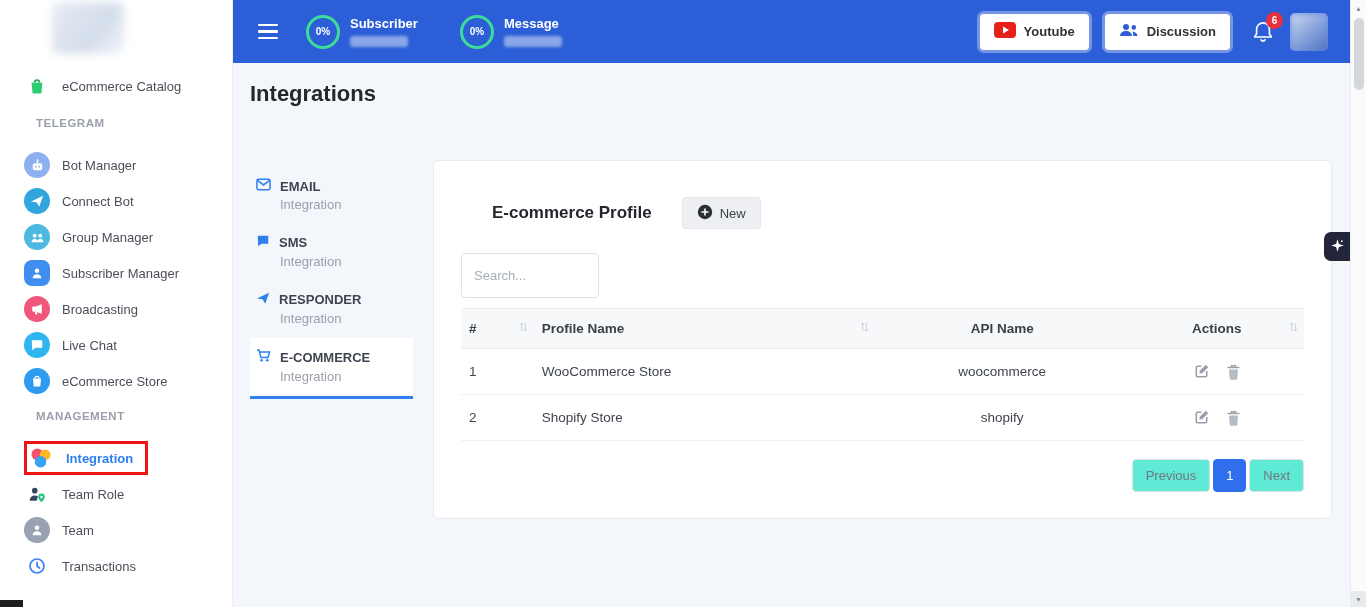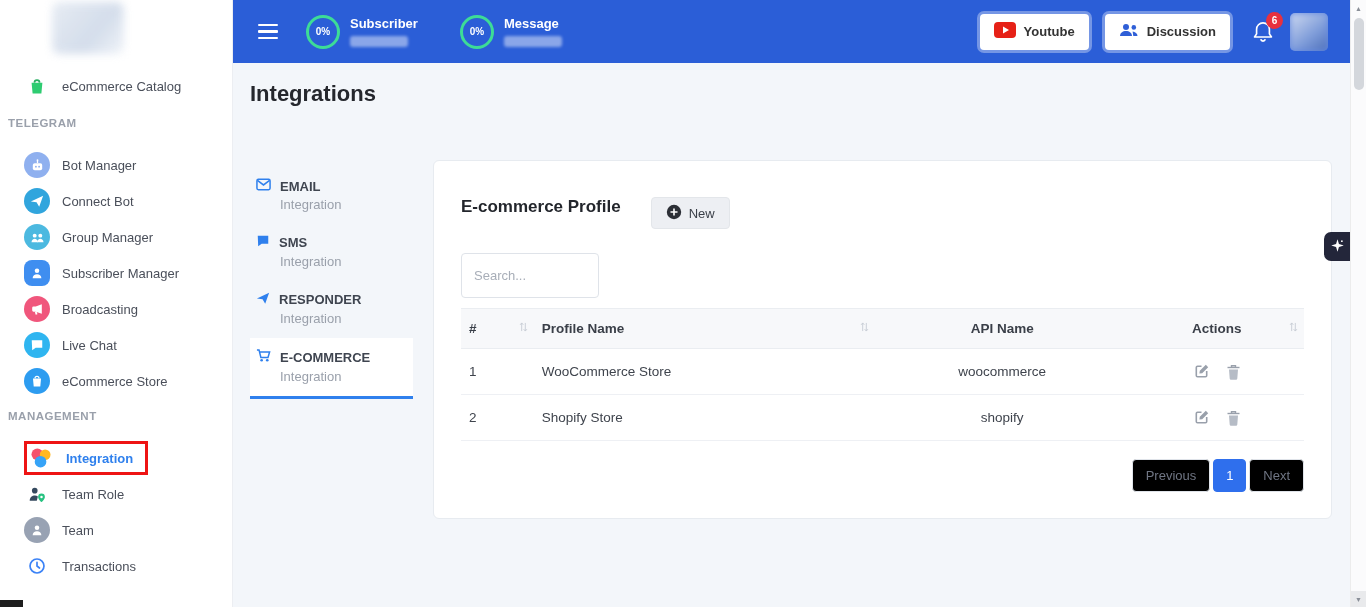--- a/index.html
+++ b/index.html
@@ -8,21 +8,21 @@
 
   .screen { position:relative; width:1366px; height:607px; overflow:hidden; background:#fff; }
 
   
   .sidebar { position:absolute; left:0; top:0; width:233px; height:100%; background:#fff; border-right:1px solid #eceef2; z-index:3; }
   .logo-blur { position:absolute; left:52px; top:2px; width:72px; height:52px; border-radius:8px;
                background:linear-gradient(130deg,#e3e9f2,#cdd8e8 60%,#eef2f8); filter:blur(4px); opacity:.85; }
   .side-item { display:flex; align-items:center; gap:12px; height:36px; padding:0 10px 0 24px; font-size:13px; color:#4a4f5a; }
   .side-item.catalog { position:absolute; top:68px; left:0; right:0; }
   .side-label { white-space:nowrap; }
-  .side-section { padding:0 8px; font-size:11.5px; letter-spacing:.5px; color:#9aa0ab; font-weight:700; }
+  .side-section { padding:0 36px; font-size:11.5px; letter-spacing:.5px; color:#9aa0ab; font-weight:700; }
   .sec-telegram { position:absolute; top:117px; left:0; right:0; }
   .side-list-1 { position:absolute; top:147px; left:0; right:0; }
   .sec-management { position:absolute; top:410px; left:0; right:12px; }
   .side-list-2 { position:absolute; top:440px; left:0; right:0; }
   .s-icon { width:26px; height:26px; border-radius:50%; flex:0 0 26px; display:flex; align-items:center; justify-content:center; }
   .s-icon.sq { border-radius:8px; }
   .s-icon.bare { background:transparent !important; }
   .ic-plane    { background:#31a5dd; }
   .ic-robot    { background:#8fb0ef; }
   .ic-group    { background:#4cb9e0; }
@@ -60,21 +60,21 @@
   .page-title { font-size:22px; font-weight:700; color:#25272d; }
   .page-subtitle { margin-top:7px; font-size:13px; color:#9aa0ab; }
 
   .tabs { position:absolute; left:17px; top:105px; width:163px; }
   .tab { padding:10px 4px 12px 6px; }
   .tab-top { display:flex; align-items:center; gap:9px; font-size:13px; font-weight:700; color:#3f4550; }
   .tab-sub { margin-left:24px; margin-top:3px; font-size:13px; color:#9aa0ab; }
   .tab.active { background:#fff; border-bottom:3px solid #2f80ed; }
 
   .card { position:absolute; left:200px; top:97px; width:899px; background:#fff; border:1px solid #e7ebf0; border-radius:6px; padding:26px 27px 26px; }
-  .card-head { display:flex; align-items:flex-start; gap:30px; margin-top:10px; }
+  .card-head { display:flex; align-items:center; gap:30px; margin-top:10px;margin-left:31px; }
   .card-title { font-size:17px; font-weight:700; color:#23262c; }
   .new-btn { background:#edeff3; border:1px solid #e3e6ea; border-radius:4px; height:32px; padding:0 14px; display:flex; align-items:center; gap:7px;
              font-size:13px; color:#3a3f48; font-family:inherit; }
   .search-input { margin-top:24px; width:138px; height:45px; border:1px solid #dfe3e9; border-radius:4px; padding:4px 12px; font-size:13px; color:#3f444d; font-family:inherit; display:block; }
   .search-input::placeholder { color:#a8aeb8; }
 
   table.grid { width:100%; border-collapse:collapse; margin-top:10px; }
   .grid th { height:40px; background:#f7f8fa; border-top:1px solid #eaedf1; border-bottom:1px solid #eaedf1;
              font-size:13.5px; font-weight:700; color:#3a3f48; text-align:left; padding:0 8px; position:relative; }
   .grid th.center, .grid td.center { text-align:center; }
@@ -83,21 +83,21 @@
   .act { display:inline-flex; margin:0 6px; vertical-align:middle; }
 
   .table-footer { display:flex; justify-content:space-between; align-items:center; margin-top:16px; }
   .show-group { display:flex; align-items:center; gap:9px; font-size:13.5px; color:#3f444d; }
   .page-size { width:80px; height:34px; border:1px solid #c9d4e4; border-radius:4px; display:flex; align-items:center; background:#fff; }
   .page-size .val { flex:1; padding-left:12px; font-size:13px; color:#3f444d; }
   .page-size .chev { margin-right:9px; font-size:10px; color:#555; }
   .summary { font-size:13.5px; color:#3f444d; }
 
   .pagination { display:flex; justify-content:flex-end; align-items:center; gap:3px; margin-top:18px; }
-  .pg-btn { height:33px; padding:0 13px; background:#000000; border:1px solid #dfe3e9; border-radius:4px; color:#707684; font-size:13px; font-family:inherit; }
+  .pg-btn { height:33px; padding:0 13px; background:#5eead4; border:1px solid #dfe3e9; border-radius:4px; color:#707684; font-size:13px; font-family:inherit; }
   .pg-current { height:33px; width:33px; background:#2f6fed; border:1px solid #2f6fed; border-radius:4px; color:#fff; font-size:13px;
                 display:flex; align-items:center; justify-content:center; }
 
   
   .assistant { position:absolute; right:16px; top:232px; width:26px; height:29px; background:#23263a; border:none; border-radius:7px 0 0 7px;
                display:flex; align-items:center; justify-content:center; z-index:6; }
   .scrollbar { position:absolute; right:0; top:0; width:16px; height:100%; background:#fbfbfc; border-left:1px solid #ececec; z-index:5;
                display:flex; flex-direction:column; align-items:center; }
   .sb-btn { width:16px; height:16px; font-size:7px; color:#8a8f98; display:flex; align-items:center; justify-content:center; }
   .sb-down { margin-top:auto; background:#e9eaec; }

